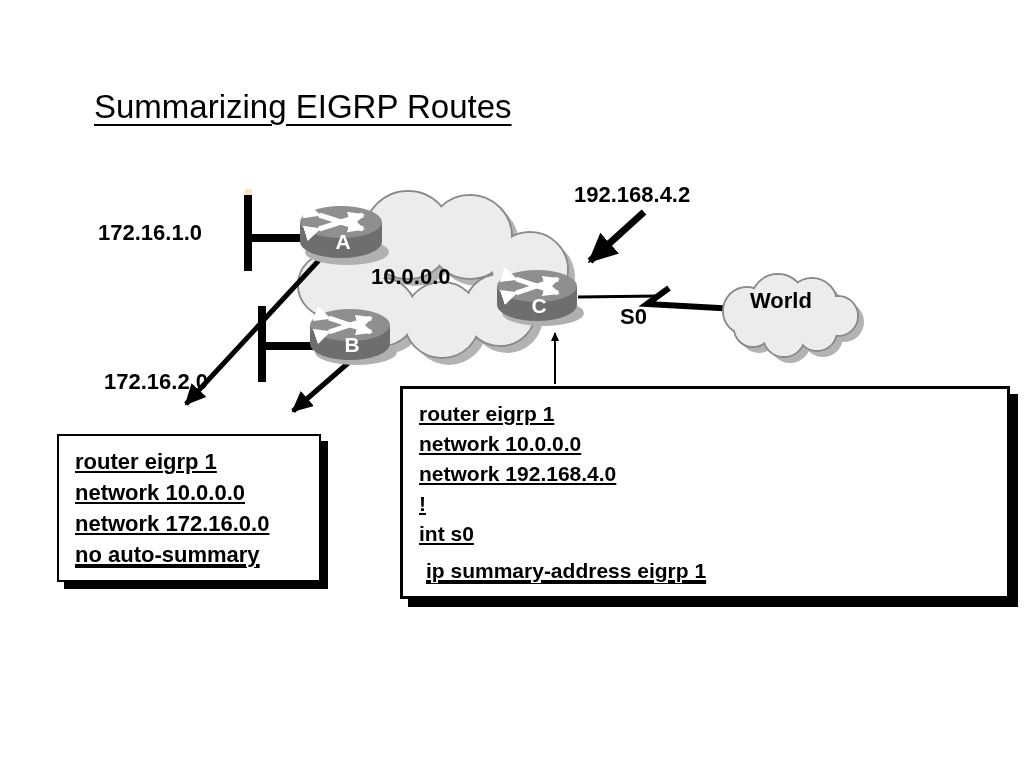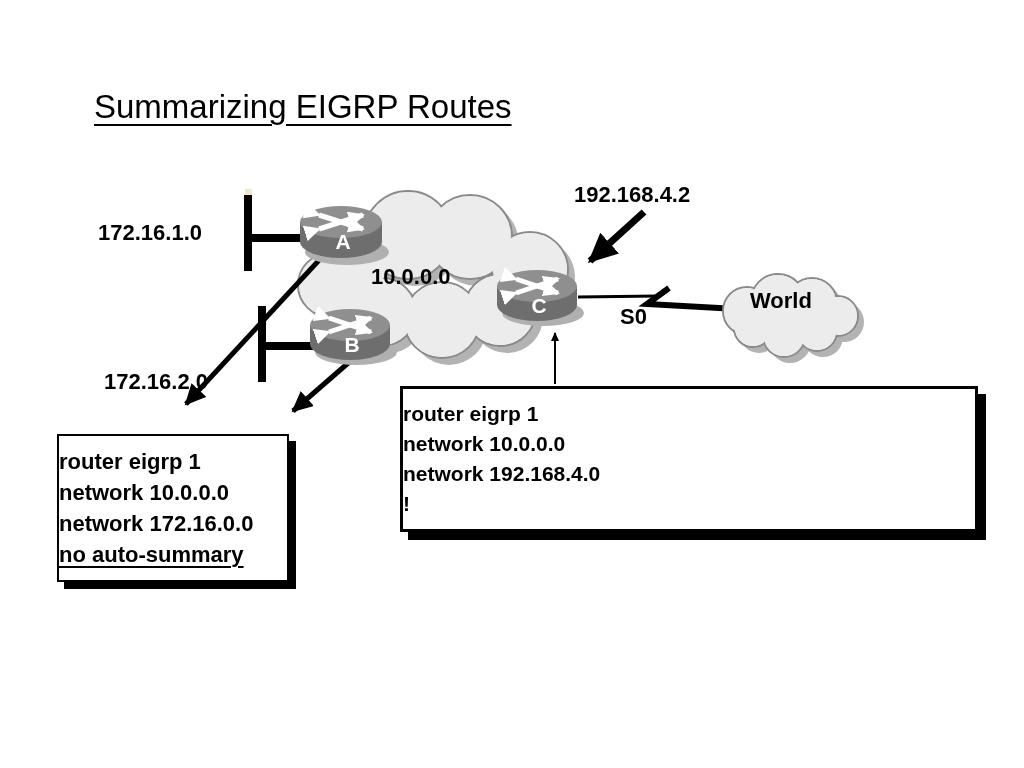--- a/index.html
+++ b/index.html
@@ -9,21 +9,21 @@
   }
   .abs{position:absolute;}
   .title{
     left:94px;top:88px;font-size:33px;font-weight:normal;letter-spacing:0px;
     text-decoration:underline;text-decoration-thickness:2px;text-underline-offset:6px;
   }
   .dlabel{font-weight:bold;font-size:22px;white-space:nowrap;}
   .svglayer{left:0;top:0;width:1024px;height:768px;}
   .cfgbox{
     background:#fff;border:2px solid #000;box-shadow:7px 7px 0 #000;
-    padding:10px 0;font-weight:bold;font-size:22px;line-height:31px;white-space:nowrap;
+    padding:10px 16px;font-weight:bold;font-size:22px;line-height:31px;white-space:nowrap;text-decoration:underline;
   }
   .cfgbox.right{border-width:3px;box-shadow:8px 8px 0 #000;font-size:21px;line-height:30px;}
   .cline.u{text-decoration:underline;text-decoration-thickness:2px;text-underline-offset:4px;}
   .cline.gap{margin-top:7px;}
   .cline.indent{padding-left:7px;}
   .note{
     left:92px;top:696px;font-size:25px;font-weight:normal;white-space:nowrap;letter-spacing:0.5px;
   }
   .note .bullet{font-size:14px;vertical-align:3px;margin-right:4px;}
   .pagenum{left:910px;top:700px;font-size:13px;font-style:italic;}
@@ -172,20 +172,22 @@
     <div class="cline">network 10.0.0.0</div>
     <div class="cline">network 172.16.0.0</div>
     <div class="cline u">no auto-summary</div>
   </div>
 
   <div class="abs cfgbox right" style="left:400px;top:386px;width:572px;">
     <div class="cline">router eigrp 1</div>
     <div class="cline">network 10.0.0.0</div>
     <div class="cline">network 192.168.4.0</div>
     <div class="cline">!</div>
+    <div class="cline">int s0</div>
+    <div class="cline u gap indent">ip summary-address eigrp 1</div>
   </div>
 
   <div class="abs pagenum">46</div>
 
   <div class="abs note">
     <span class="bullet">▪</span><span>참고 : EIGRP Auto-Summarization은 직접 연결된 네트워크에만 해당된다.</span>
   </div>
 
 </div>
 

